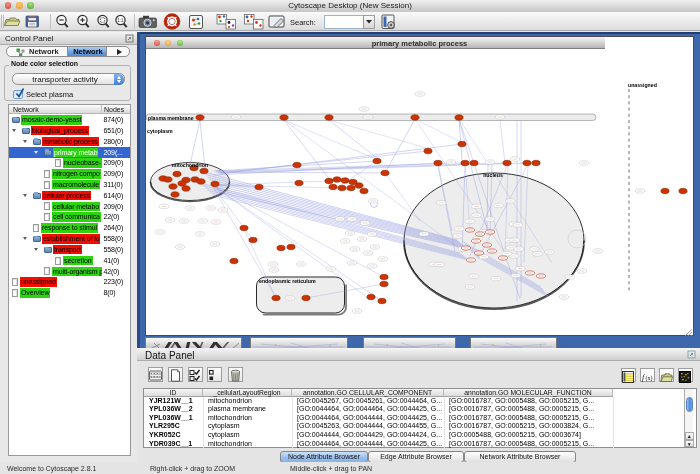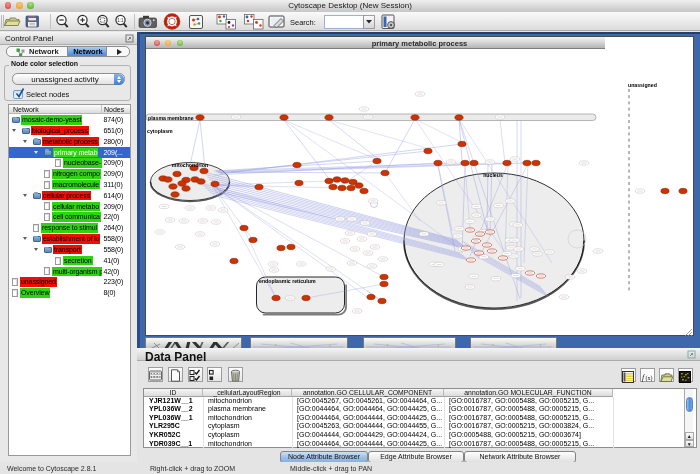--- a/index.html
+++ b/index.html
@@ -62,21 +62,21 @@
 box-shadow:inset 3px 0 0 #2b4d87, inset 0 2px 0 #223f6e;}
 #win{left:8.5px;top:4px;width:549px;height:300px;border:1px solid #4a4a4a;background:#fff;}
 #wtitle{left:0;top:0;width:459px;height:12px;
 background:linear-gradient(#f4f4f4,#cfcfcf 60%,#b4b4b4);border-bottom:1px solid #7e7e7e;}
 #wtitle .t{width:547px;text-align:center;top:2px;font-size:7.5px;font-weight:bold;color:#2a2a2a;}
 .wlight{border-radius:50%;width:6.4px;height:6.4px;top:2.6px;}
 .frag{top:305px;height:11px;background:linear-gradient(#fbfbfb,#c8c8c8);border:1px solid #777;border-bottom:none;}
 #dp{left:136.5px;top:348px;width:563.5px;height:114px;background:#e4e4e4;}
 #dphead{left:0;top:0;width:563.5px;height:13px;background:linear-gradient(#f5f5f5,#cfcfcf);
 border-bottom:1px solid #ababab;}
-#dphead .t{left:8.5px;top:2px;font-size:12px;color:#111;font-weight:bold;}
+#dphead .t{left:8.5px;top:2px;font-size:10px;color:#111;}
 .dbtn{top:18.5px;width:15.5px;height:15.5px;background:linear-gradient(#fdfdfd,#e6e6e6);
 border:1px solid #9d9d9d;}
 .dbtn2{top:20px;width:14.5px;height:14px;background:#fdfdfd;border:1px solid #9d9d9d;}
 #dtable{left:6.5px;top:40px;width:553.5px;height:60px;background:#fff;border:1px solid #8e8e8e;}
 .dhc{top:0;height:7.5px;background:linear-gradient(#f6f6f6,#dcdcdc);border-right:1px solid #b9b9b9;
 border-bottom:1px solid #a2a2a2;text-align:center;font-size:6.8px;color:#111;line-height:7.5px;}
 .drow{height:8.66px;font-size:7px;line-height:8.66px;color:#000;white-space:nowrap;}
 .drow span{position:absolute;overflow:hidden;}
 #dscroll{right:2.5px;top:0;width:9px;height:58px;background:#f5f5f5;border-left:1px solid #aaa;}
 #dthumb{left:0.8px;top:8px;width:7px;height:15px;border-radius:3.5px;
@@ -195,32 +195,32 @@
       <div class="abs nt">Network</div>
       <div class="abs" id="seg-mosaic"></div>
       <div class="abs mt">Network</div>
       <div class="abs" id="seg-arr">
         <div class="abs a"></div>
       </div>
     </div>
     <div class="abs" id="grpbox"></div>
     <div class="abs" id="grplab">Node color selection</div>
     <div class="abs" id="combo">
-      <div class="abs t">unassigned activity</div>
+      <div class="abs t">transporter activity</div>
       <div class="abs btn">
         <div class="abs up"></div>
         <div class="abs dn"></div>
       </div>
     </div>
     <div class="abs" id="cbx">
       <svg class="abs" style="left:0.5px;top:-3px" width="12" height="12">
         <path d="M1.5 5.5 L4 8.5 L8.5 0.5" fill="none" stroke="#1d4f94" stroke-width="1.6"></path>
       </svg>
     </div>
-    <div class="abs" id="cbxlab">Select nodes</div>
+    <div class="abs" id="cbxlab">Select plasma</div>
     <div class="abs" id="tree">
       <div class="abs" id="treehead">
         <div class="abs a">Network</div>
         <div class="abs v"></div>
         <div class="abs b">Nodes</div>
       </div>
       <div class="trow abs" style="top:9.5px">
         <div class="abs fold" style="left:3px"></div>
         <div class="abs lab hlg" style="left:12px;max-width:81px">mosaic-demo-yeast</div>
         <div class="abs cnt" style="">874(0)</div>

